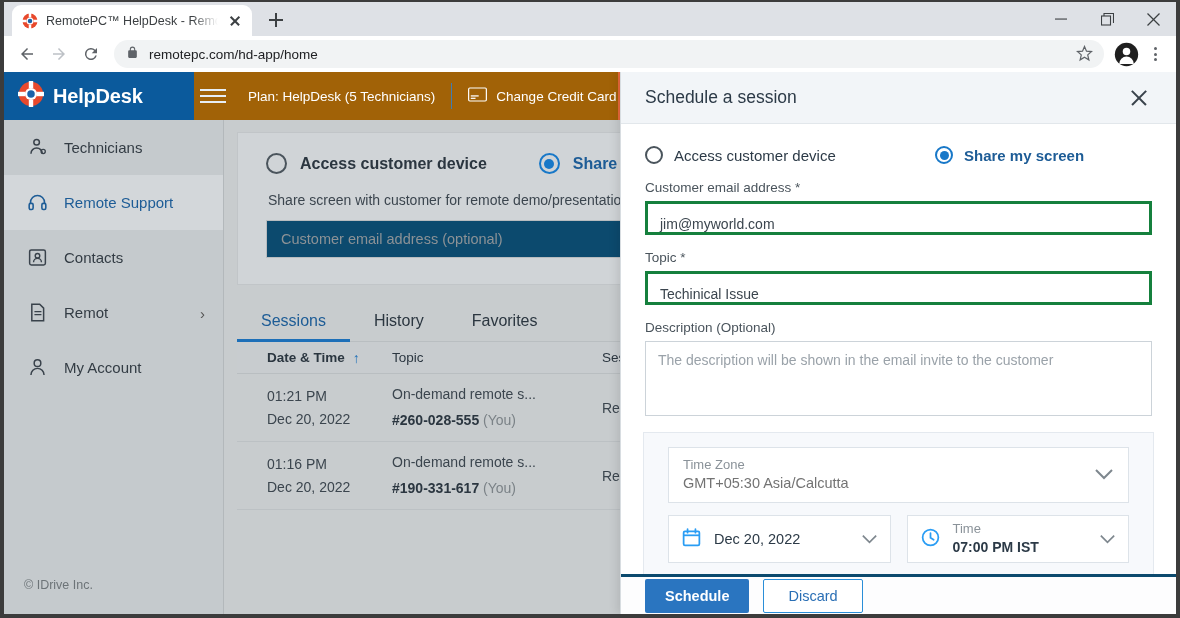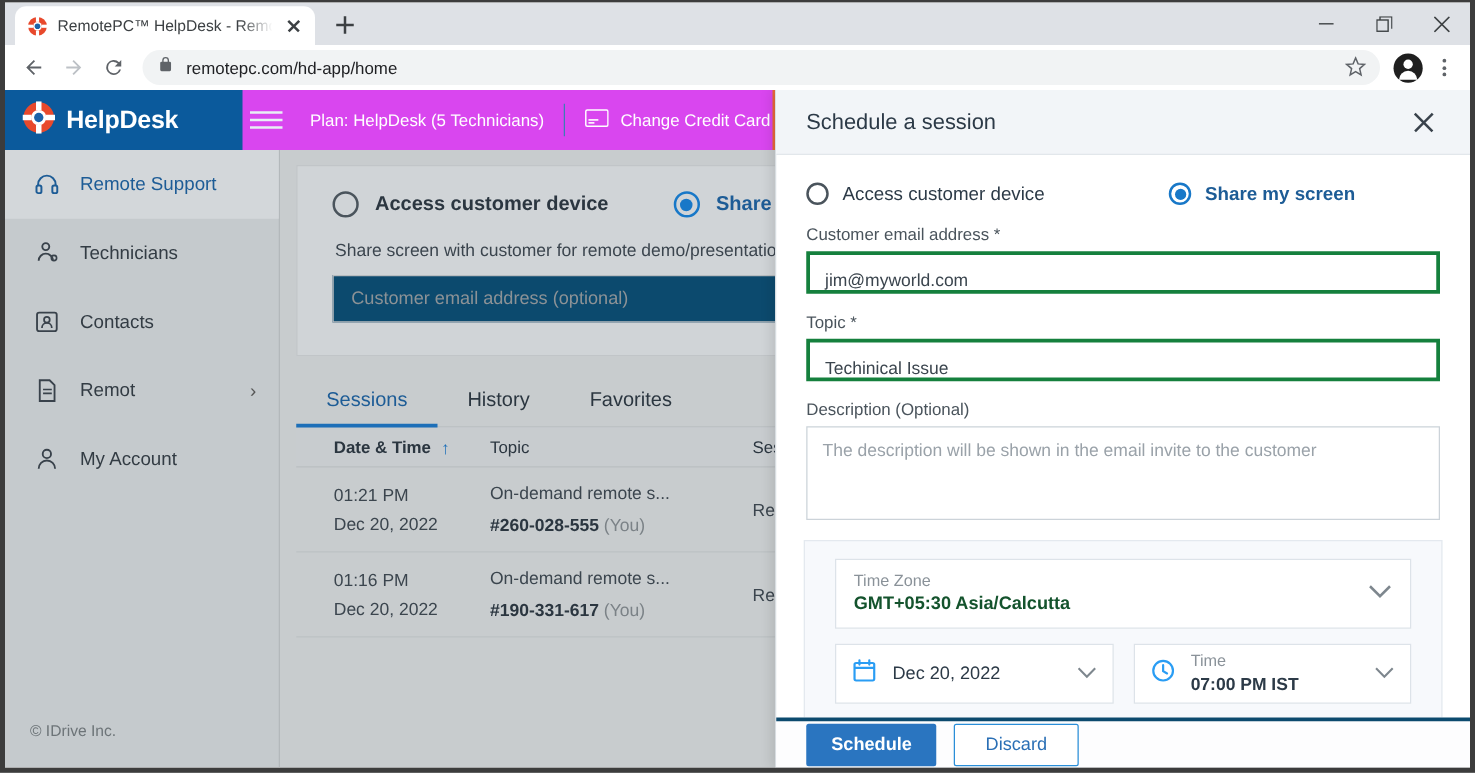--- a/index.html
+++ b/index.html
@@ -84,21 +84,21 @@
   .kebab { width: 26px; height: 30px; display: flex; flex-direction: column;
            align-items: center; justify-content: center; gap: 2.5px; }
   .kebab i { width: 3px; height: 3px; border-radius: 50%; background: #5f6368; display:block;}
 
   
   .page {
     position: relative; width: 1172px; height: 542px;
     background: #c8ccce; overflow: hidden;
   }
   .app-header {
-    height: 48px; background: #d946ef; display: flex; align-items: center;
+    height: 48px; background: #a16207; display: flex; align-items: center;
     position: relative;
     text-align: center;
   }
   .brand {
     width: 190px; display: flex; align-items: center; gap: 9px;
     padding-left: 14px; height: 48px; background: #0b5a9c;
   }
   .brand-text {
     color: #ffffff; font-size: 20px; font-weight: bold; letter-spacing: -0.2px;
   }
@@ -243,21 +243,21 @@
     background: #f7f9fc; border: 1px solid #e4e9ef; padding: 14px 24px 16px 24px;
     margin: 0 -2px;
   }
   .tz-box {
     border: 1px solid #dde3e9; background: #fff; height: 56px;
     display: flex; align-items: center; padding: 0 14px; position: relative;
     margin-bottom: 12px;
   }
   .tz-inner { flex: 1; }
   .tz-label { font-size: 13px; color: #8a9299; line-height: 1.35; }
-  .tz-value { font-size: 14.5px; color: #14532d; font-weight: bold; line-height: 1.35; }
+  .tz-value { font-size: 14.5px; color: #737373; font-weight: normal; line-height: 1.35; }
   .dt-row { display: flex; gap: 16px; }
   .dt-box {
     flex: 1; border: 1px solid #dde3e9; background: #fff; height: 48px;
     display: flex; align-items: center; padding: 0 12px; gap: 12px;
   }
   .dt-text { flex: 1; font-size: 14.5px; color: #2c3a47; }
   .dt-sub-label { font-size: 13px; color: #8a9299; line-height: 1.3; }
   .dt-sub-value { font-size: 14px; color: #2c3a47; font-weight: bold; line-height: 1.3; }
   .chev-dn { color: #7e878e; }
 
@@ -394,40 +394,40 @@
             <rect x="0.8" y="0.8" width="22.4" height="16.4" rx="1.5" fill="none" stroke="#ffffff" stroke-width="1.5"></rect>
             <rect x="3.5" y="10" width="10" height="1.6" fill="#ffffff"></rect>
             <rect x="3.5" y="13" width="6" height="1.6" fill="#ffffff"></rect>
           </svg>
         </span>
         <span>Change Credit Card</span>
       </div>
     </div>
 
     <div class="sidebar">
+      <div class="side-item">
+        <span class="side-ico">
+          <svg width="21" height="21" viewBox="0 0 24 24">
+            <circle cx="11" cy="6" r="3.2" fill="none" stroke="#39424b" stroke-width="1.7"></circle>
+            <path d="M4.5 19a6.5 6.5 0 0 1 13 0" fill="none" stroke="#39424b" stroke-width="1.7"></path>
+            <circle cx="18.5" cy="16.5" r="2.4" fill="none" stroke="#39424b" stroke-width="1.5"></circle>
+          </svg>
+        </span>
+        <span>Technicians</span>
+        <span class="chev"></span>
+      </div>
       <div class="side-item active">
         <span class="side-ico">
           <svg width="21" height="21" viewBox="0 0 24 24">
             <path d="M4 13v-1a8 8 0 0 1 16 0v1" fill="none" stroke="#1d5c96" stroke-width="1.8"></path>
             <rect x="2.5" y="13" width="4.5" height="7" rx="1.6" fill="none" stroke="#1d5c96" stroke-width="1.8"></rect>
             <rect x="17" y="13" width="4.5" height="7" rx="1.6" fill="none" stroke="#1d5c96" stroke-width="1.8"></rect>
           </svg>
         </span>
         <span>Remote Support</span>
-        <span class="chev"></span>
-      </div>
-      <div class="side-item">
-        <span class="side-ico">
-          <svg width="21" height="21" viewBox="0 0 24 24">
-            <circle cx="11" cy="6" r="3.2" fill="none" stroke="#39424b" stroke-width="1.7"></circle>
-            <path d="M4.5 19a6.5 6.5 0 0 1 13 0" fill="none" stroke="#39424b" stroke-width="1.7"></path>
-            <circle cx="18.5" cy="16.5" r="2.4" fill="none" stroke="#39424b" stroke-width="1.5"></circle>
-          </svg>
-        </span>
-        <span>Technicians</span>
         <span class="chev"></span>
       </div>
       <div class="side-item">
         <span class="side-ico">
           <svg width="21" height="21" viewBox="0 0 24 24">
             <rect x="3" y="3.5" width="18" height="17" rx="2" fill="none" stroke="#39424b" stroke-width="1.7"></rect>
             <circle cx="12" cy="10" r="2.6" fill="none" stroke="#39424b" stroke-width="1.6"></circle>
             <path d="M7.5 17.5a4.5 4.5 0 0 1 9 0" fill="none" stroke="#39424b" stroke-width="1.6"></path>
           </svg>
         </span>

